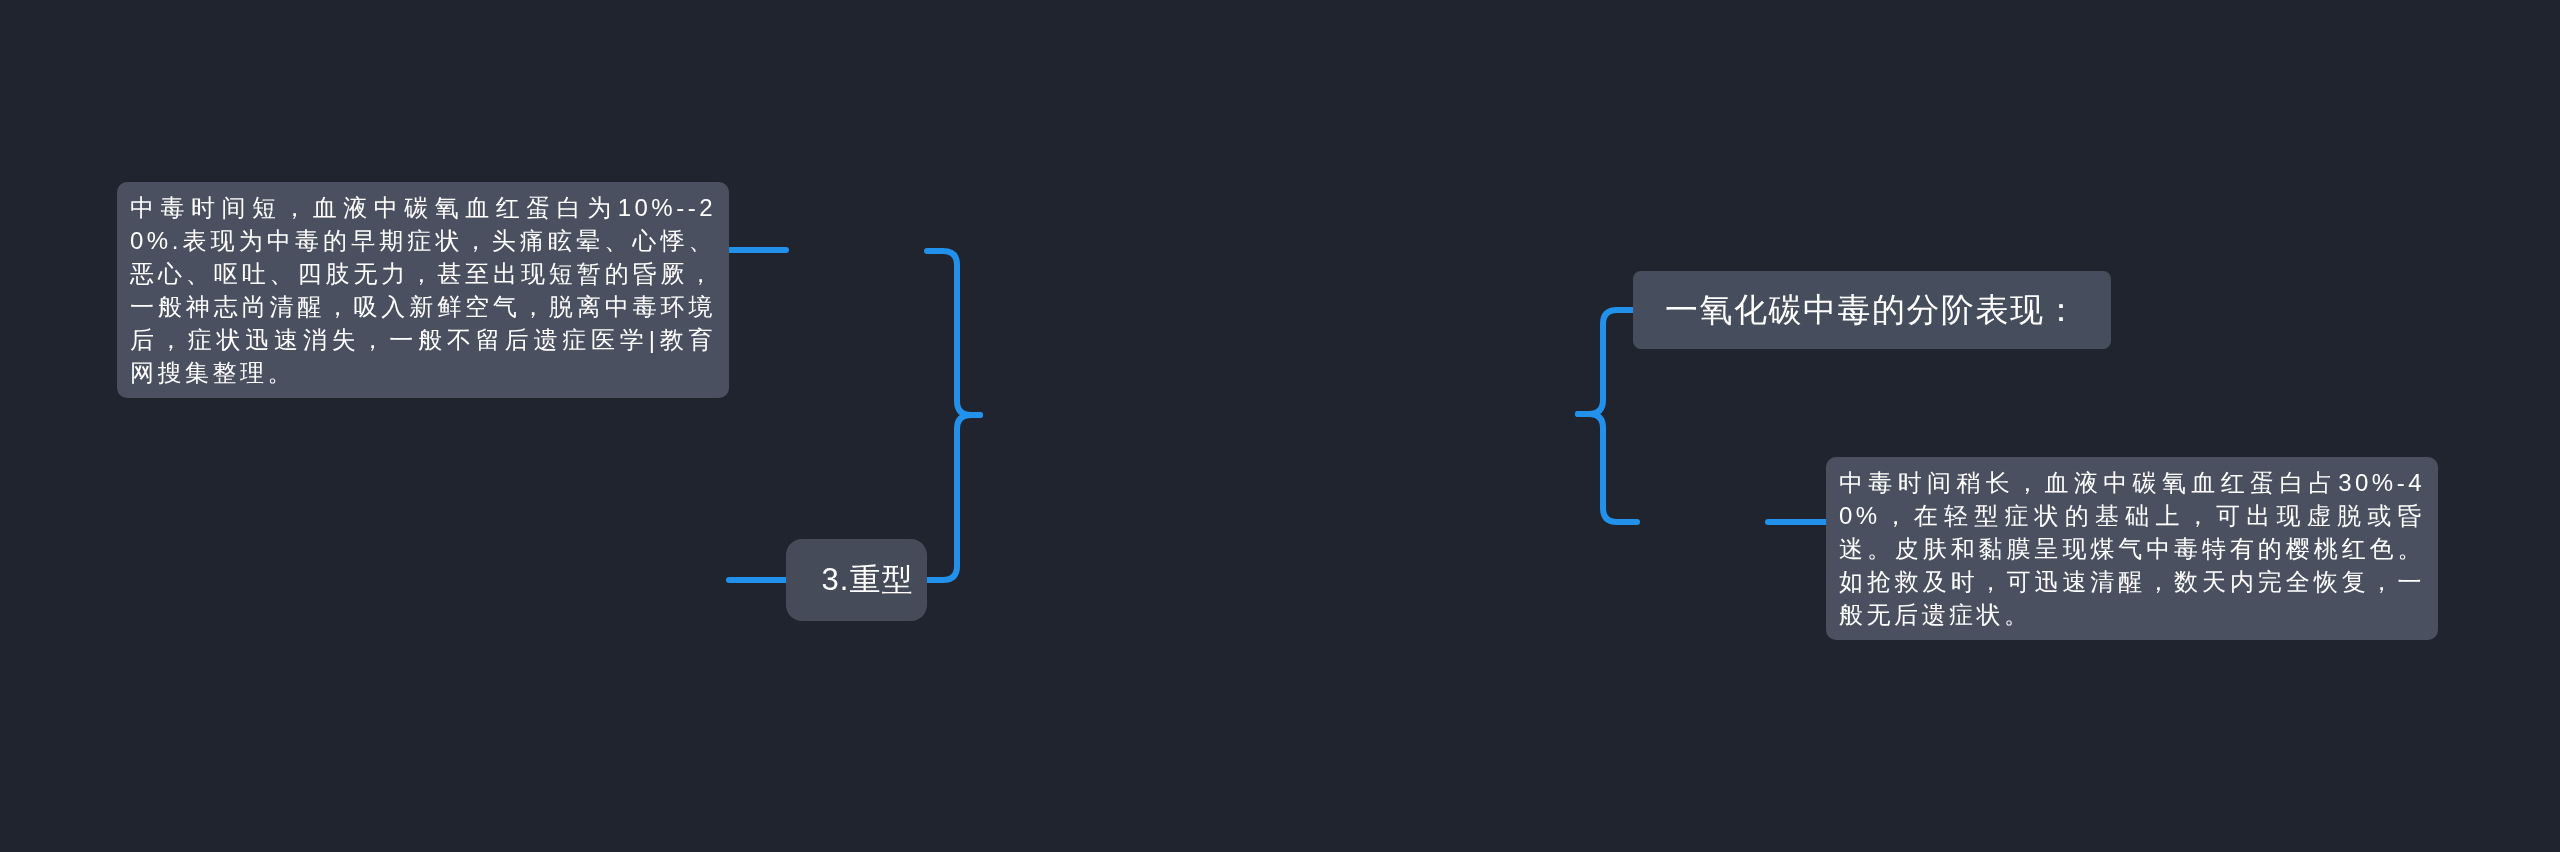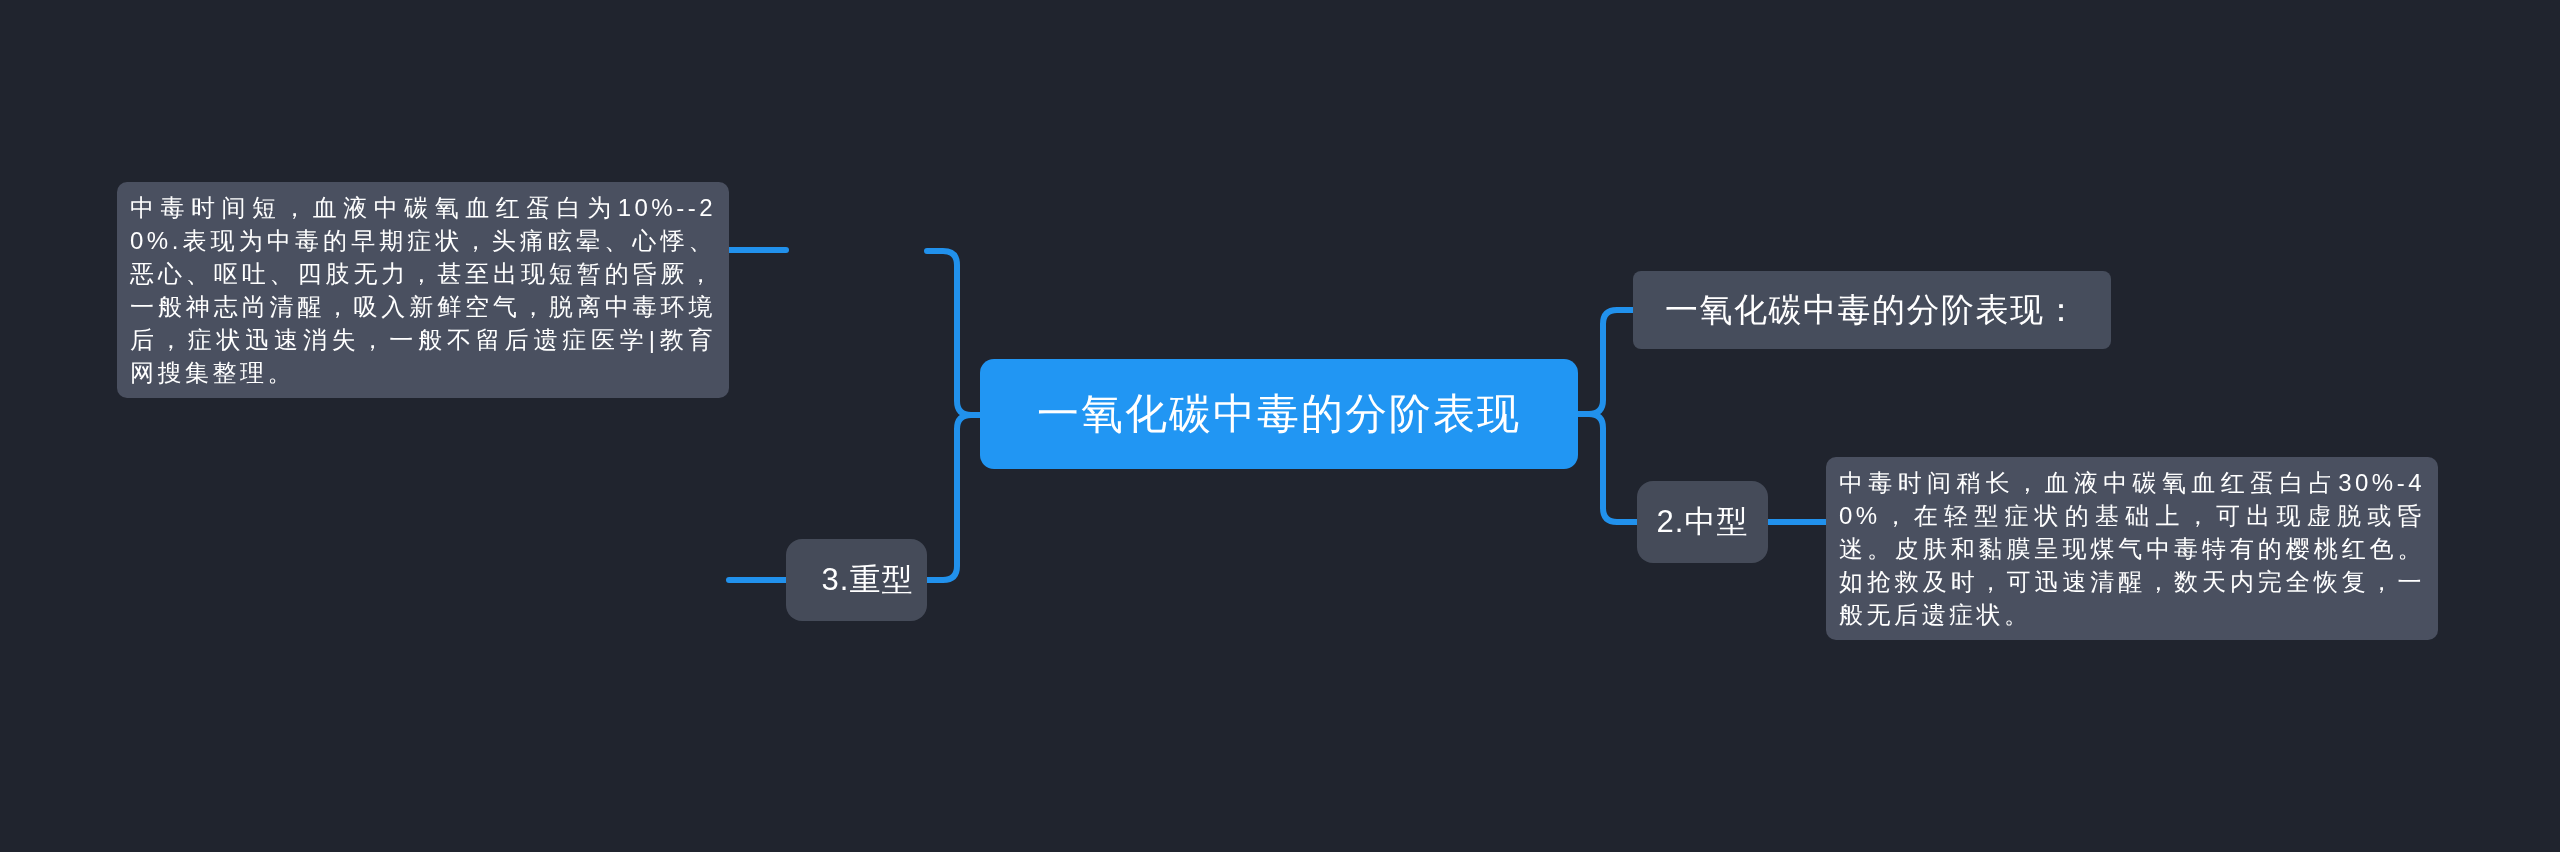--- a/index.html
+++ b/index.html
@@ -100,21 +100,19 @@
     <path d="M 1578 414 H 1589 Q 1603 414 1603 428 V 508 Q 1603 522 1617 522 H 1637"></path>
     <path d="M 1768 522 H 1826"></path>
   </svg>
 
   <div id="detail-light" class="detail-box">中毒时间短，血液中碳氧血红蛋白为10%--20%.表现为中毒的早期症状，头痛眩晕、心悸、恶心、呕吐、四肢无力，甚至出现短暂的昏厥，一般神志尚清醒，吸入新鲜空气，脱离中毒环境后，症状迅速消失，一般不留后遗症医学|教育网搜集整理。</div>
 
 
 
   <div id="node-severe" class="mini-node">3.重型</div>
 
-  <div class="central-node">一氧化碳中毒的分阶表现</div>
 
   <div class="branch-header">一氧化碳中毒的分阶表现：</div>
 
-  <div id="node-medium" class="mini-node">2.中型</div>
 
   <div id="detail-medium" class="detail-box">中毒时间稍长，血液中碳氧血红蛋白占30%-40%，在轻型症状的基础上，可出现虚脱或昏迷。皮肤和黏膜呈现煤气中毒特有的樱桃红色。如抢救及时，可迅速清醒，数天内完全恢复，一般无后遗症状。</div>
 
 </div>
 
 </body></html>

